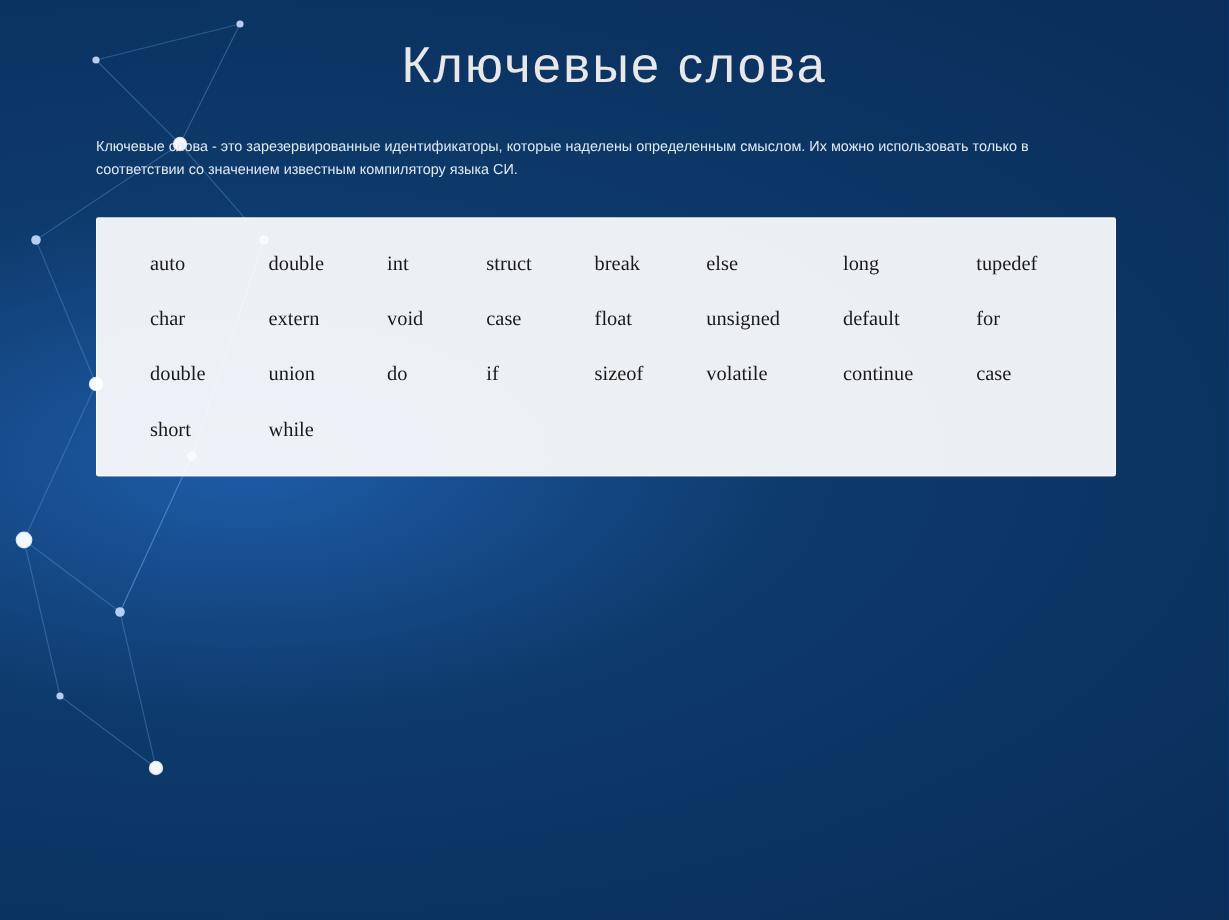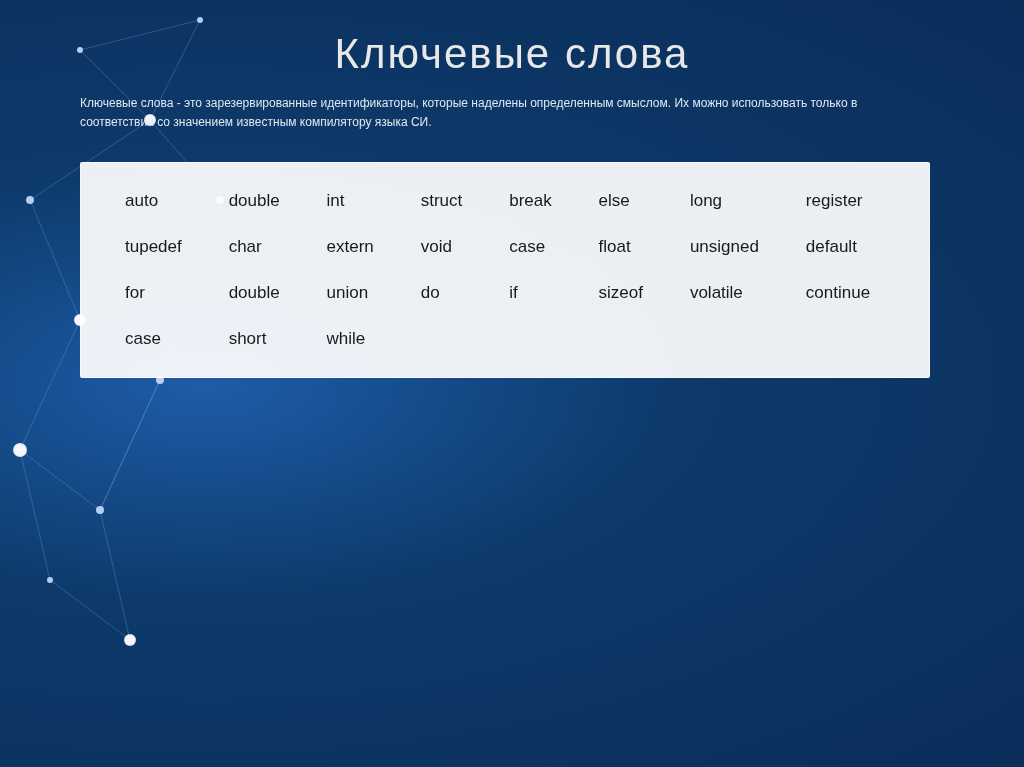--- a/index.html
+++ b/index.html
@@ -33,21 +33,21 @@
       z-index: 2;
       padding: 30px 80px 30px 80px;
     }
 
     .title {
       text-align: center;
       font-size: 42px;
       font-weight: 300;
       color: #e8e8e8;
       letter-spacing: 2px;
-      margin-bottom: 16px;
+      margin-bottom: 35px;
       font-family: 'Segoe UI Light', 'Segoe UI', Arial, sans-serif;
     }
 
     .description {
       color: #e0e8f0;
       font-size: 12px;
       line-height: 1.6;
       margin-bottom: 30px;
       max-width: 800px;
     }
@@ -57,21 +57,21 @@
       border: 1px solid rgba(255,255,255,0.7);
       border-radius: 2px;
       padding: 20px 30px;
       max-width: 850px;
     }
 
     .keywords-grid {
       display: grid;
       grid-template-columns: repeat(8, auto);
       gap: 10px 4px;
-      font-family: Liberation Sans, sans-serif;
+      font-family: Liberation Serif, serif;
       font-size: 17px;
       color: #222;
     }
 
     .kw {
       padding: 8px 14px;
       white-space: nowrap;
       color: #1a1a1a;
     }
 
@@ -133,21 +133,20 @@
 
   <div class="keywords-table-wrapper">
     <div class="keywords-grid" id="keywords-grid">
     <div class="kw">auto</div>
         <div class="kw">double</div>
         <div class="kw">int</div>
         <div class="kw">struct</div>
         <div class="kw">break</div>
         <div class="kw">else</div>
         <div class="kw">long</div>
-        <div class="kw">register</div>
         <div class="kw">tupedef</div>
         <div class="kw">char</div>
         <div class="kw">extern</div>
         <div class="kw">void</div>
         <div class="kw">case</div>
         <div class="kw">float</div>
         <div class="kw">unsigned</div>
         <div class="kw">default</div>
         <div class="kw">for</div>
         <div class="kw">double</div>

